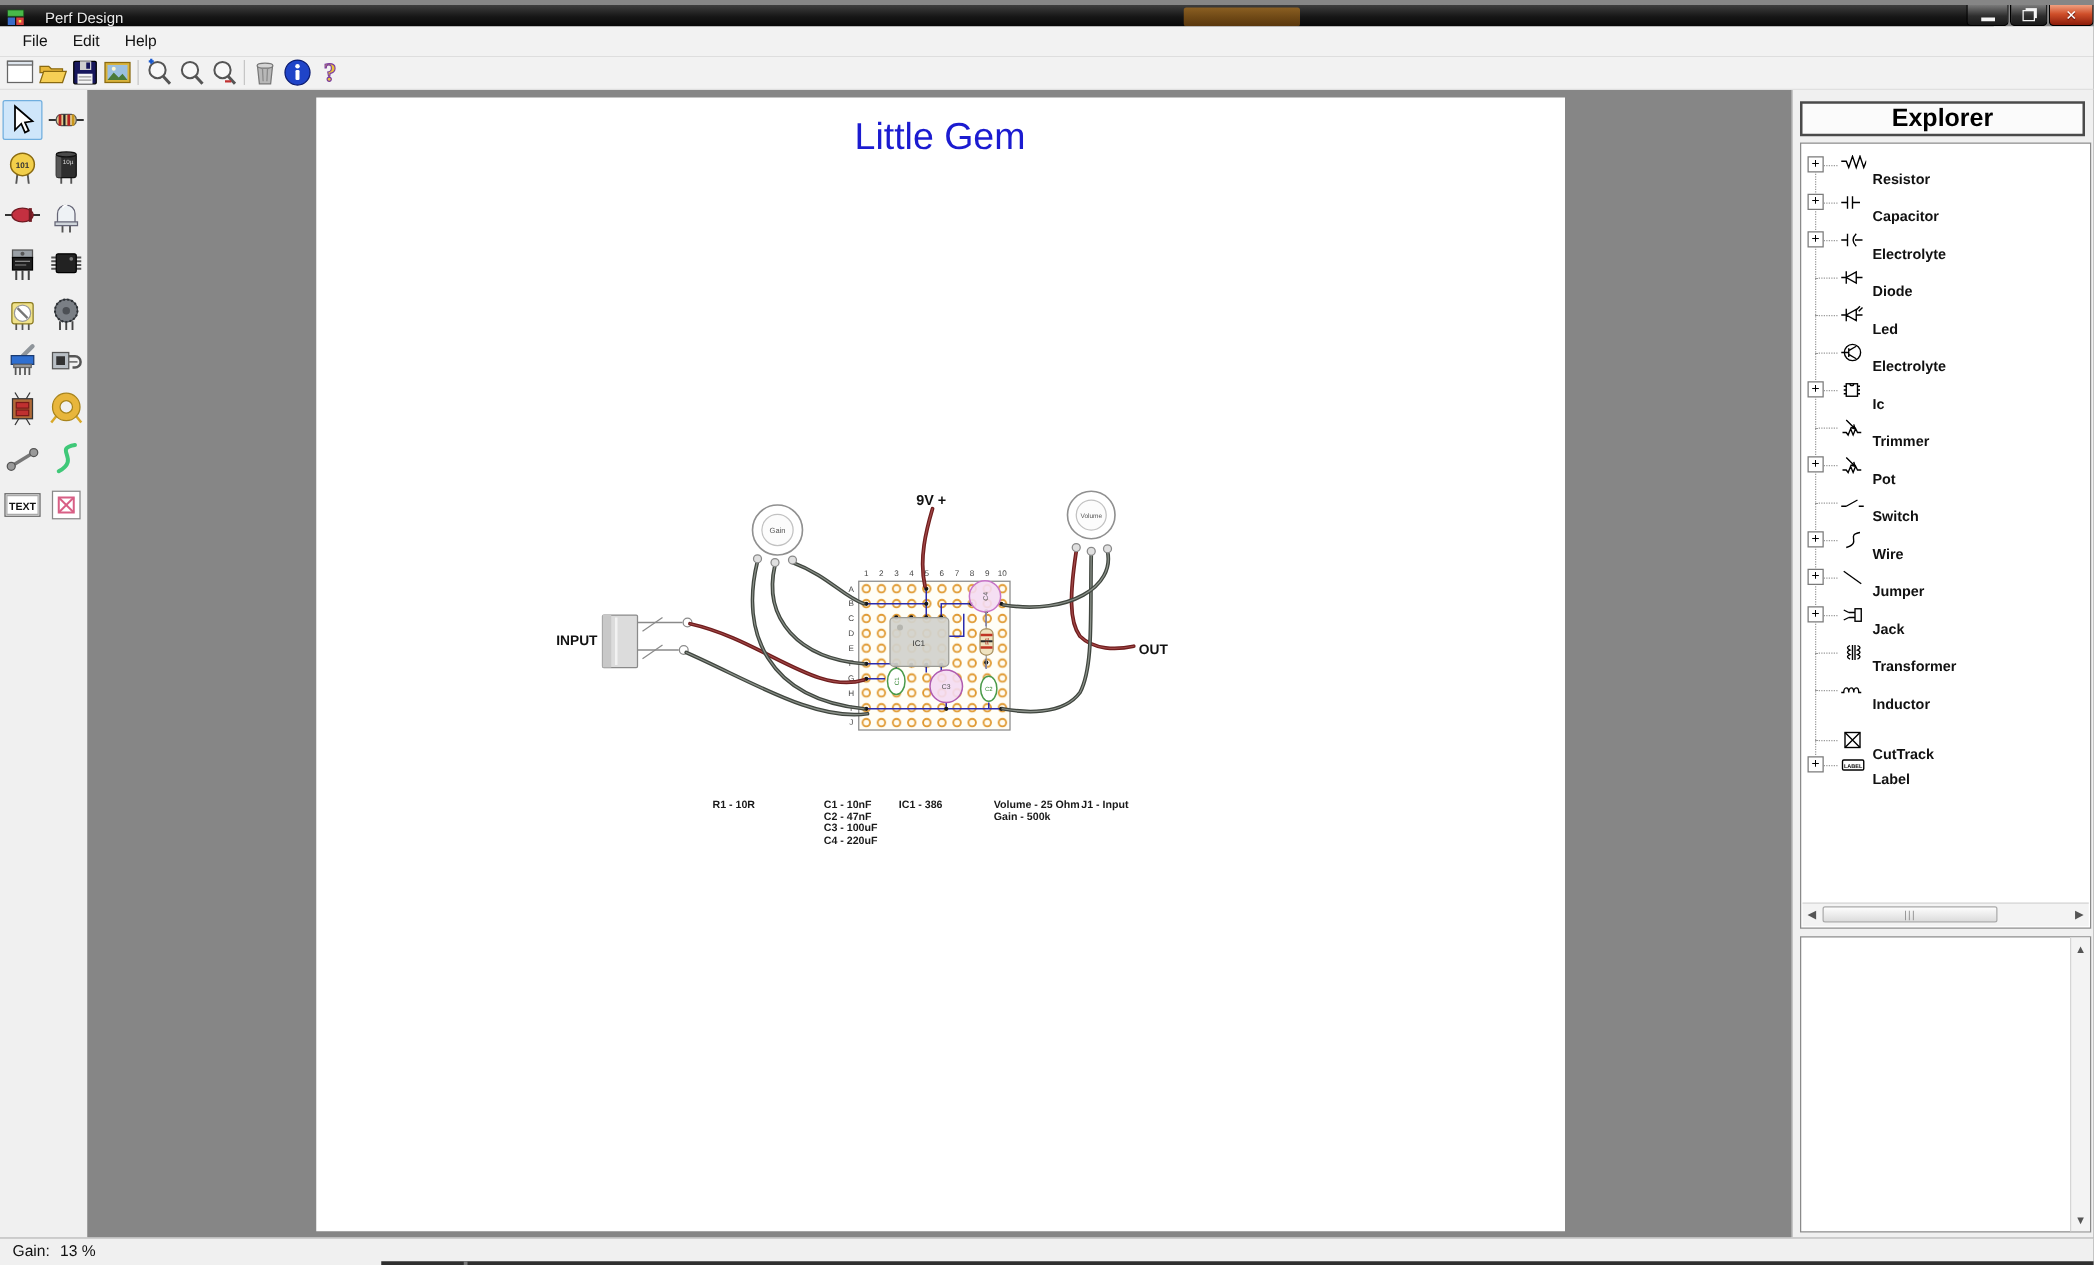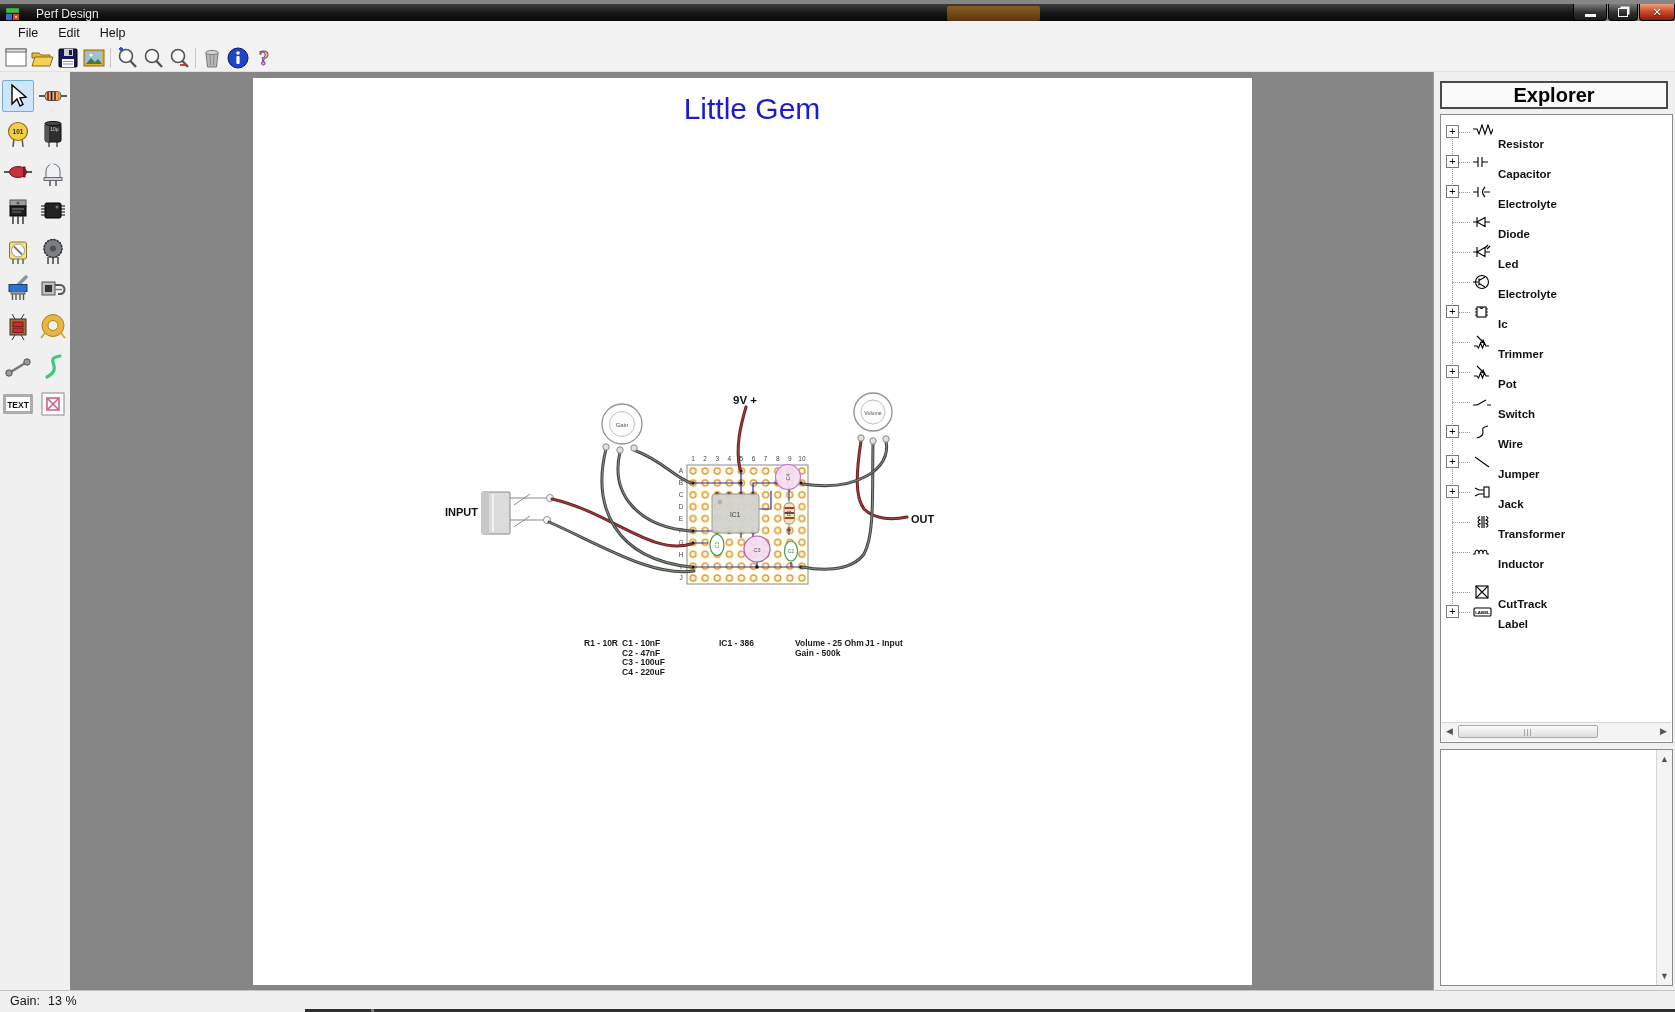--- a/index.html
+++ b/index.html
@@ -502,24 +502,24 @@
         <circle cx="873" cy="412" r="19" fill="#fff" stroke="#909090" stroke-width="1.3"></circle>
         <circle cx="873" cy="412" r="12" fill="#fcfcfc" stroke="#c2c2c2"></circle>
         <text x="873" y="414.5" text-anchor="middle" font-size="5.2" fill="#555">Volume</text>
       </g>
 
       <text x="733" y="404" font-size="11.5" font-weight="bold" fill="#111">9V +</text>
       <text x="445" y="516" font-size="11" font-weight="bold" fill="#111">INPUT</text>
       <text x="911" y="523" font-size="11" font-weight="bold" fill="#111">OUT</text>
     </svg>
     <div id="legend">
-        <div class="legend-col" style="left: 317px; top: 561px; margin-left: 14px;">
+        <div class="legend-col" style="left: 317px; top: 561px;">
           <div>R1 - 10R</div>
         </div>
-        <div class="legend-col" style="left: 369px; top: 561px;">
+        <div class="legend-col" style="left: 406px; top: 561px;">
           <div>C1 - 10nF</div>
           <div>C2 - 47nF</div>
           <div>C3 - 100uF</div>
           <div>C4 - 220uF</div>
         </div>
         <div class="legend-col" style="left: 466px; top: 561px;">
           <div>IC1 - 386</div>
         </div>
         <div class="legend-col" style="left: 542px; top: 561px;">
           <div>Volume - 25 Ohm</div>

